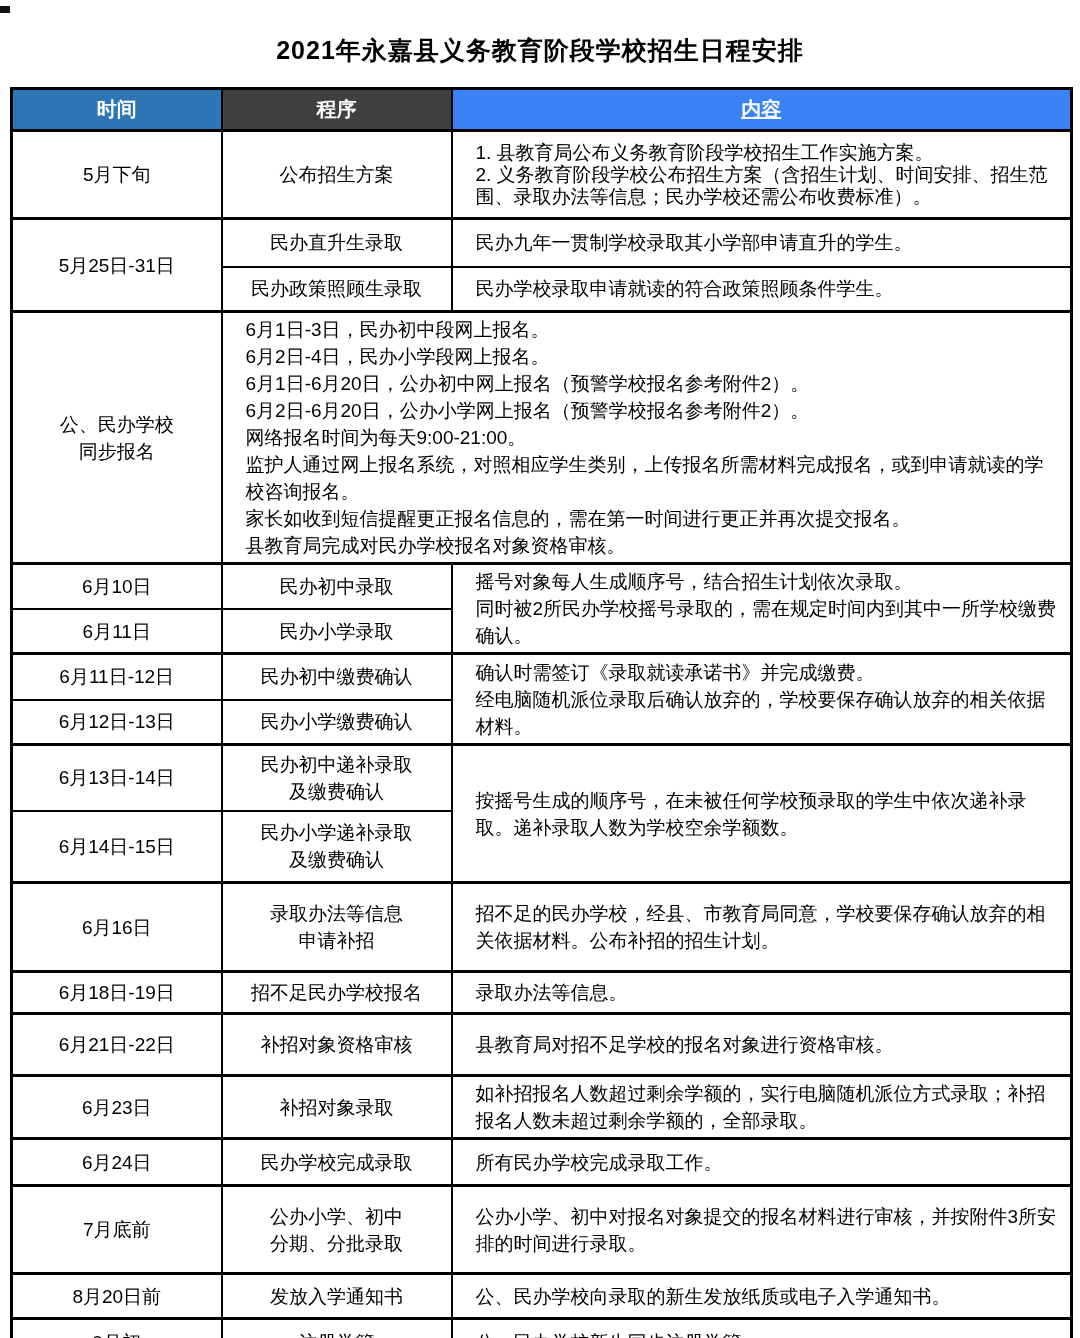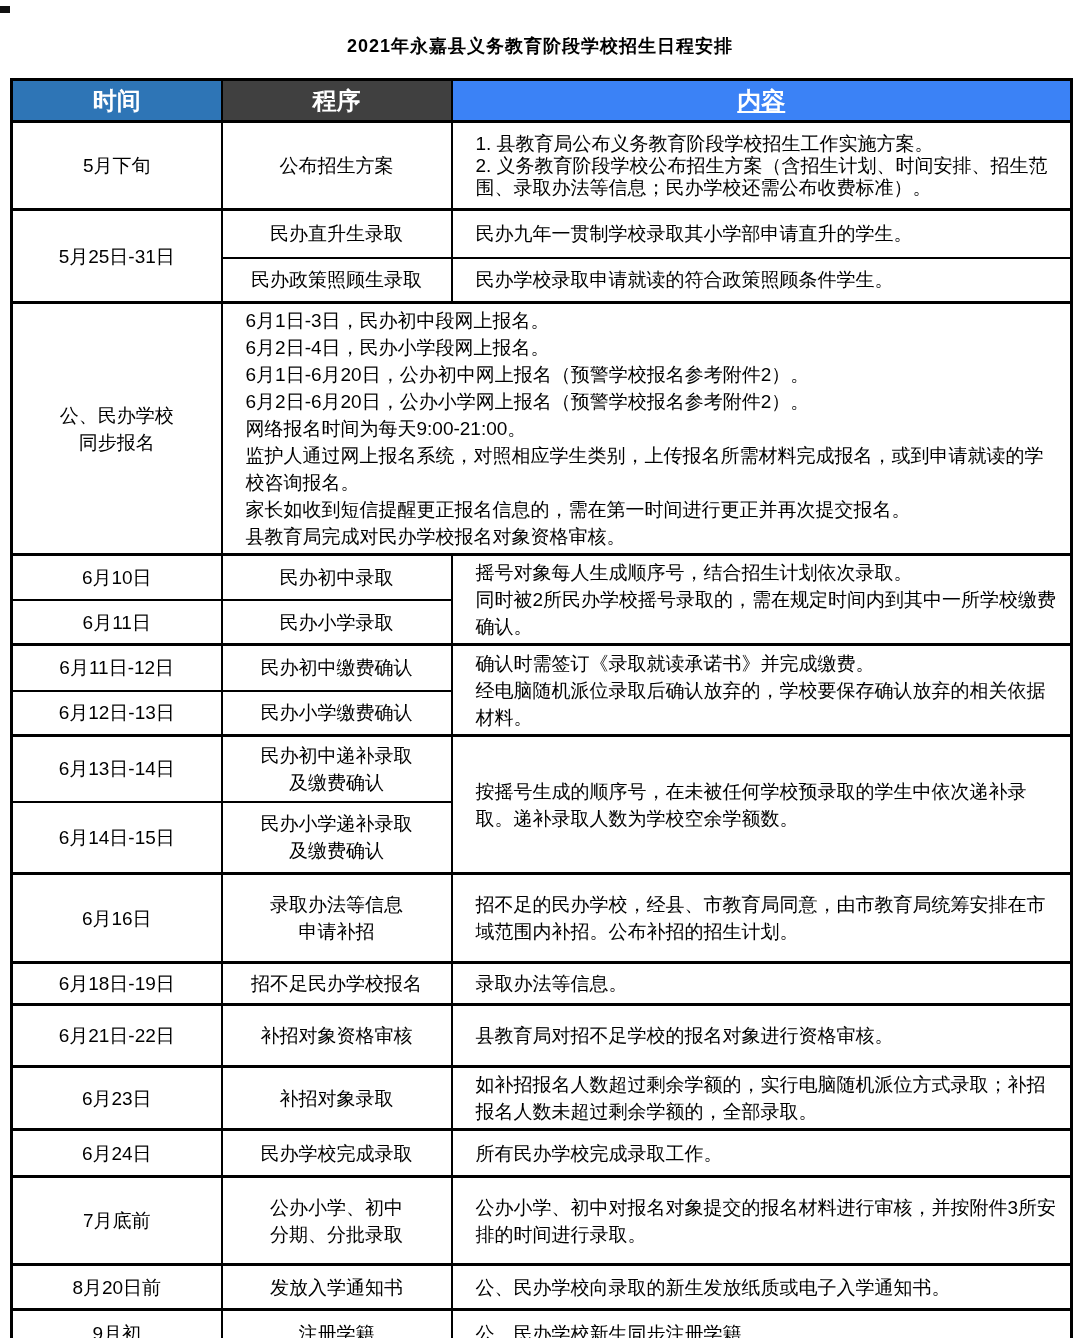--- a/index.html
+++ b/index.html
@@ -13,21 +13,21 @@
   }
   .corner-artifact {
     position: absolute;
     left: 0; top: 6px;
     width: 10px; height: 7px;
     background: #111;
   }
   .page-title {
     padding-top: 34px;
     text-align: center;
-    font-size: 18px;
+    font-size: 25px;
     font-weight: bold;
     letter-spacing: 1px;
     color: #000;
   }
   table.schedule {
     margin: 20px 10px 0 10px;
     width: 1060px;
     border-collapse: collapse;
     table-layout: fixed;
     border: 3px solid #000;
@@ -41,21 +41,21 @@
     font-size: 19px;
     line-height: 27px;
     white-space: pre-line;
   }
   tr.g > td { border-top-width: 3px; }
   thead th {
     height: 42px;
     color: #fff;
     font-weight: bold;
     text-align: center;
-    font-size: 24px;
+    font-size: 20px;
   }
   td.t, td.p {
     text-align: center;
     padding: 2px 4px;
   }
   td.c {
     text-align: left;
     padding: 3px 10px 3px 23px;
   }
   td.c.tight { line-height: 22px; }
@@ -136,21 +136,21 @@
     </tr>
     <tr style="height:72px">
       <td class="t">6月14日-15日</td>
       <td class="p">民办小学递补录取
 及缴费确认</td>
     </tr>
     <tr class="g" style="height:89px">
       <td class="t">6月16日</td>
       <td class="p">录取办法等信息
 申请补招</td>
-      <td class="c">招不足的民办学校，经县、市教育局同意，由市教育局统筹安排在市域范围内补招。公布补招的招生计划。</td>
+      <td class="c">招不足的民办学校，经县、市教育局同意，学校要保存确认放弃的相关依据材料。公布补招的招生计划。</td>
     </tr>
     <tr class="g" style="height:42px">
       <td class="t">6月18日-19日</td>
       <td class="p">招不足民办学校报名</td>
       <td class="c">录取办法等信息。</td>
     </tr>
     <tr class="g" style="height:62px">
       <td class="t">6月21日-22日</td>
       <td class="p">补招对象资格审核</td>
       <td class="c">县教育局对招不足学校的报名对象进行资格审核。</td>

